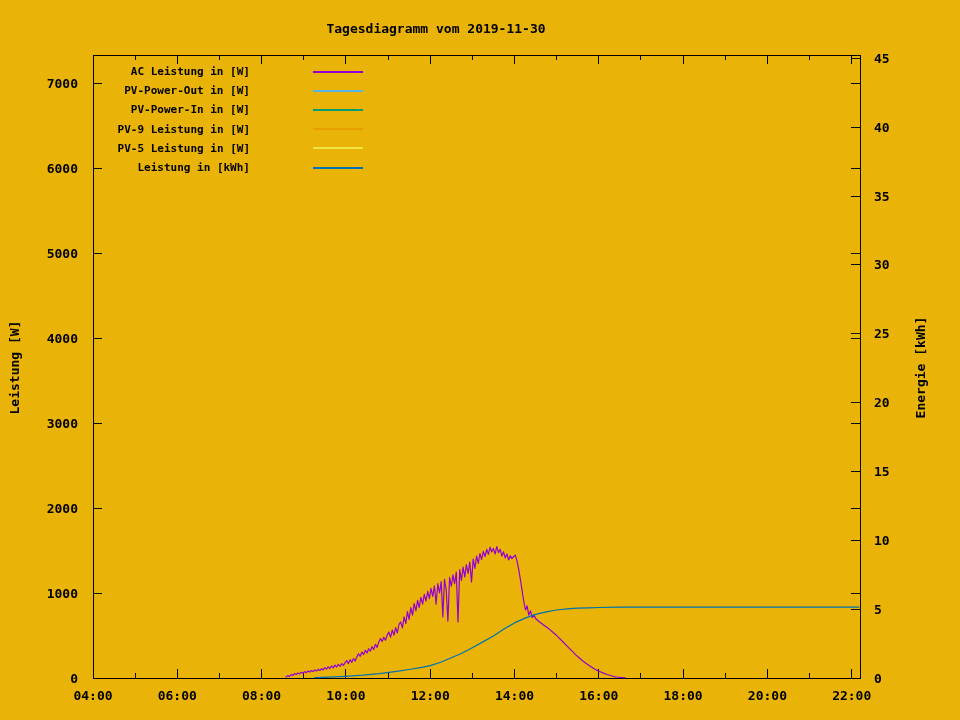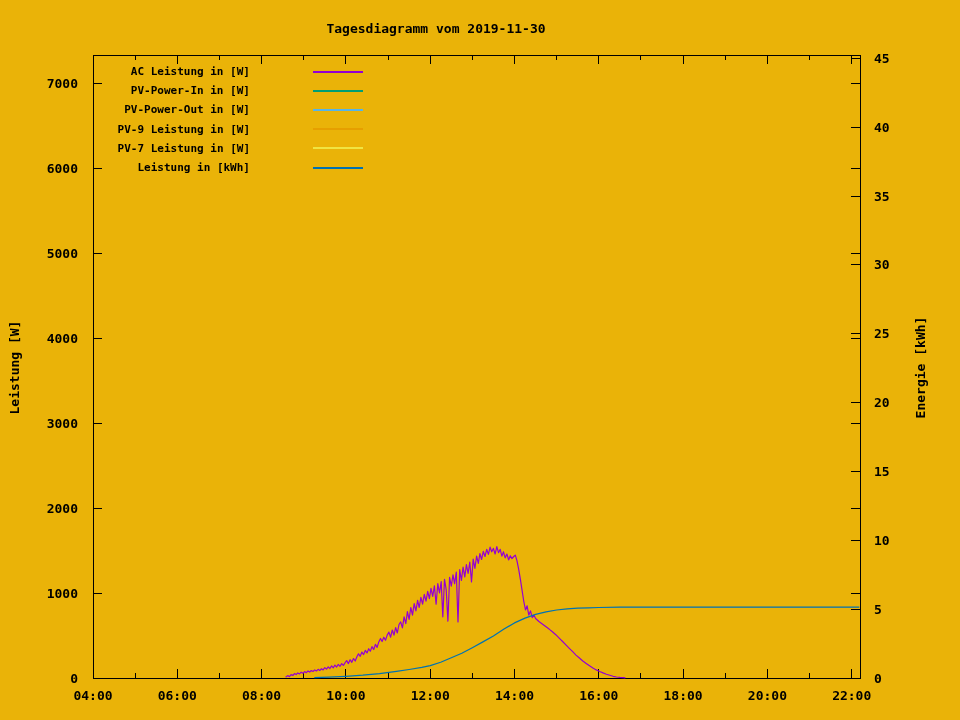--- a/index.html
+++ b/index.html
@@ -137,33 +137,33 @@
       <text x="874" y="62.80499999999995" text-anchor="start">45</text>
       <polyline points="285.6,677.3 287.7,675.6 289.4,676.7 291.1,674.6 292.8,675.5 294.5,673.6 296.2,674.6 297.8,672.9 299.5,673.9 301.2,672.2 302.9,673.3 304.6,671.6 306.3,672.7 308.0,671.0 309.7,672.1 311.3,670.5 313.0,671.5 314.7,669.9 316.4,671.0 318.1,669.3 319.8,670.5 321.5,668.7 323.1,669.9 324.8,667.6 326.5,669.1 328.2,666.8 329.9,668.5 331.6,665.9 333.3,667.8 334.9,665.1 336.6,667.0 338.3,664.4 340.0,666.3 341.7,663.6 343.4,665.4 345.1,662.7 346.7,660.6 348.4,663.6 350.1,659.7 351.8,662.3 353.5,658.5 355.2,661.0 356.9,656.8 358.5,653.8 360.2,656.3 361.9,652.1 363.6,654.6 365.3,650.4 367.0,652.9 368.7,648.7 370.3,651.2 372.0,646.6 373.7,649.5 375.4,644.4 377.1,647.4 378.8,641.9 380.5,638.5 382.1,641.5 383.8,637.2 385.5,640.2 387.2,635.1 388.9,632.1 390.6,637.2 392.3,630.0 394.0,635.1 395.6,627.5 397.3,633.0 399.0,624.5 400.7,621.9 402.4,627.9 404.1,616.8 405.8,623.6 407.4,611.7 409.1,619.4 410.8,607.5 412.5,615.1 414.2,603.7 415.9,610.9 417.6,600.3 419.2,607.5 420.9,597.3 422.6,604.1 424.3,594.3 426.0,601.1 427.7,591.3 429.4,598.6 431.0,588.4 432.7,596.4 434.4,585.8 436.1,604.1 437.8,583.7 439.5,593.0 441.2,581.6 442.8,616.8 444.5,579.4 446.2,589.6 447.9,621.1 449.6,577.3 451.3,586.2 453.0,574.8 454.6,583.7 456.3,572.2 458.0,621.9 459.7,569.7 461.4,580.3 463.1,567.1 464.8,576.9 466.4,564.6 468.1,573.5 469.8,562.0 471.5,582.0 473.2,559.1 474.9,568.4 476.6,556.1 478.3,563.3 479.9,553.5 481.6,559.5 483.3,551.4 485.0,556.5 486.7,549.3 488.4,554.4 490.1,547.2 491.7,551.8 493.4,548.4 495.1,554.0 496.8,546.7 498.5,552.7 500.2,549.3 501.9,556.1 503.5,551.8 505.2,557.8 506.9,554.0 508.6,559.9 510.3,555.7 512.0,558.6 513.7,556.5 515.3,555.2 517.0,560.8 518.7,569.3 520.4,579.4 522.1,590.5 523.8,601.5 525.5,610.0 527.1,605.8 528.8,615.1 530.5,610.9 532.2,617.7 533.9,615.1 535.6,618.5 538.9,621.5 542.3,624.1 545.7,626.6 549.1,629.1 552.4,631.7 555.8,634.7 559.2,638.1 562.6,641.5 565.9,644.9 569.3,648.3 572.7,651.7 576.0,655.1 579.4,658.0 582.8,661.0 586.2,663.4 589.5,665.7 592.9,668.0 596.3,669.9 599.6,671.5 603.0,672.9 606.4,674.2 609.8,675.3 613.1,676.3 616.5,677.0 619.9,677.4 623.2,677.7 625.4,677.9" fill="none" stroke="#9400d3" stroke-width="1.2" stroke-linejoin="round"></polyline>
       <polyline points="314.3,677.7 329.0,677.2 345.9,676.3 362.8,675.2 379.6,673.6 396.5,671.4 409.1,669.5 421.8,667.3 430.2,665.6 440.7,662.2 451.3,657.8 461.8,653.2 472.3,647.7 482.9,641.9 493.4,636.0 504.0,629.1 514.5,622.9 525.0,618.1 535.6,614.4 546.1,611.9 556.6,610.0 567.2,608.9 577.7,608.2 588.3,607.8 598.8,607.5 619.9,607.2 640.9,607.1 683.1,607.1 725.3,607.1 767.4,607.1 809.5,607.1 859.3,607.1" fill="none" stroke="#0072b2" stroke-width="1.2" stroke-linejoin="round"></polyline>
     </svg>
   <div class="legend" id="legend">
       <div class="legend-row">
         <span class="legend-label">AC Leistung in [W]</span>
         <span class="legend-sample" style="background: rgb(148, 0, 211);"></span>
       </div>
       <div class="legend-row">
+        <span class="legend-label">PV-Power-Out in [W]</span>
+        <span class="legend-sample" style="background: rgb(86, 180, 233);"></span>
+      </div>
+      <div class="legend-row">
         <span class="legend-label">PV-Power-In in [W]</span>
         <span class="legend-sample" style="background: rgb(0, 158, 115);"></span>
-      </div>
-      <div class="legend-row">
-        <span class="legend-label">PV-Power-Out in [W]</span>
-        <span class="legend-sample" style="background: rgb(86, 180, 233);"></span>
       </div>
       <div class="legend-row">
         <span class="legend-label">PV-9 Leistung in [W]</span>
         <span class="legend-sample" style="background: rgb(230, 159, 0);"></span>
       </div>
       <div class="legend-row">
-        <span class="legend-label">PV-7 Leistung in [W]</span>
+        <span class="legend-label">PV-5 Leistung in [W]</span>
         <span class="legend-sample" style="background: rgb(240, 228, 66);"></span>
       </div>
       <div class="legend-row">
         <span class="legend-label">Leistung in [kWh]</span>
         <span class="legend-sample" style="background: rgb(0, 114, 178);"></span>
       </div>
     </div>
 </div>
 
 </body></html>

